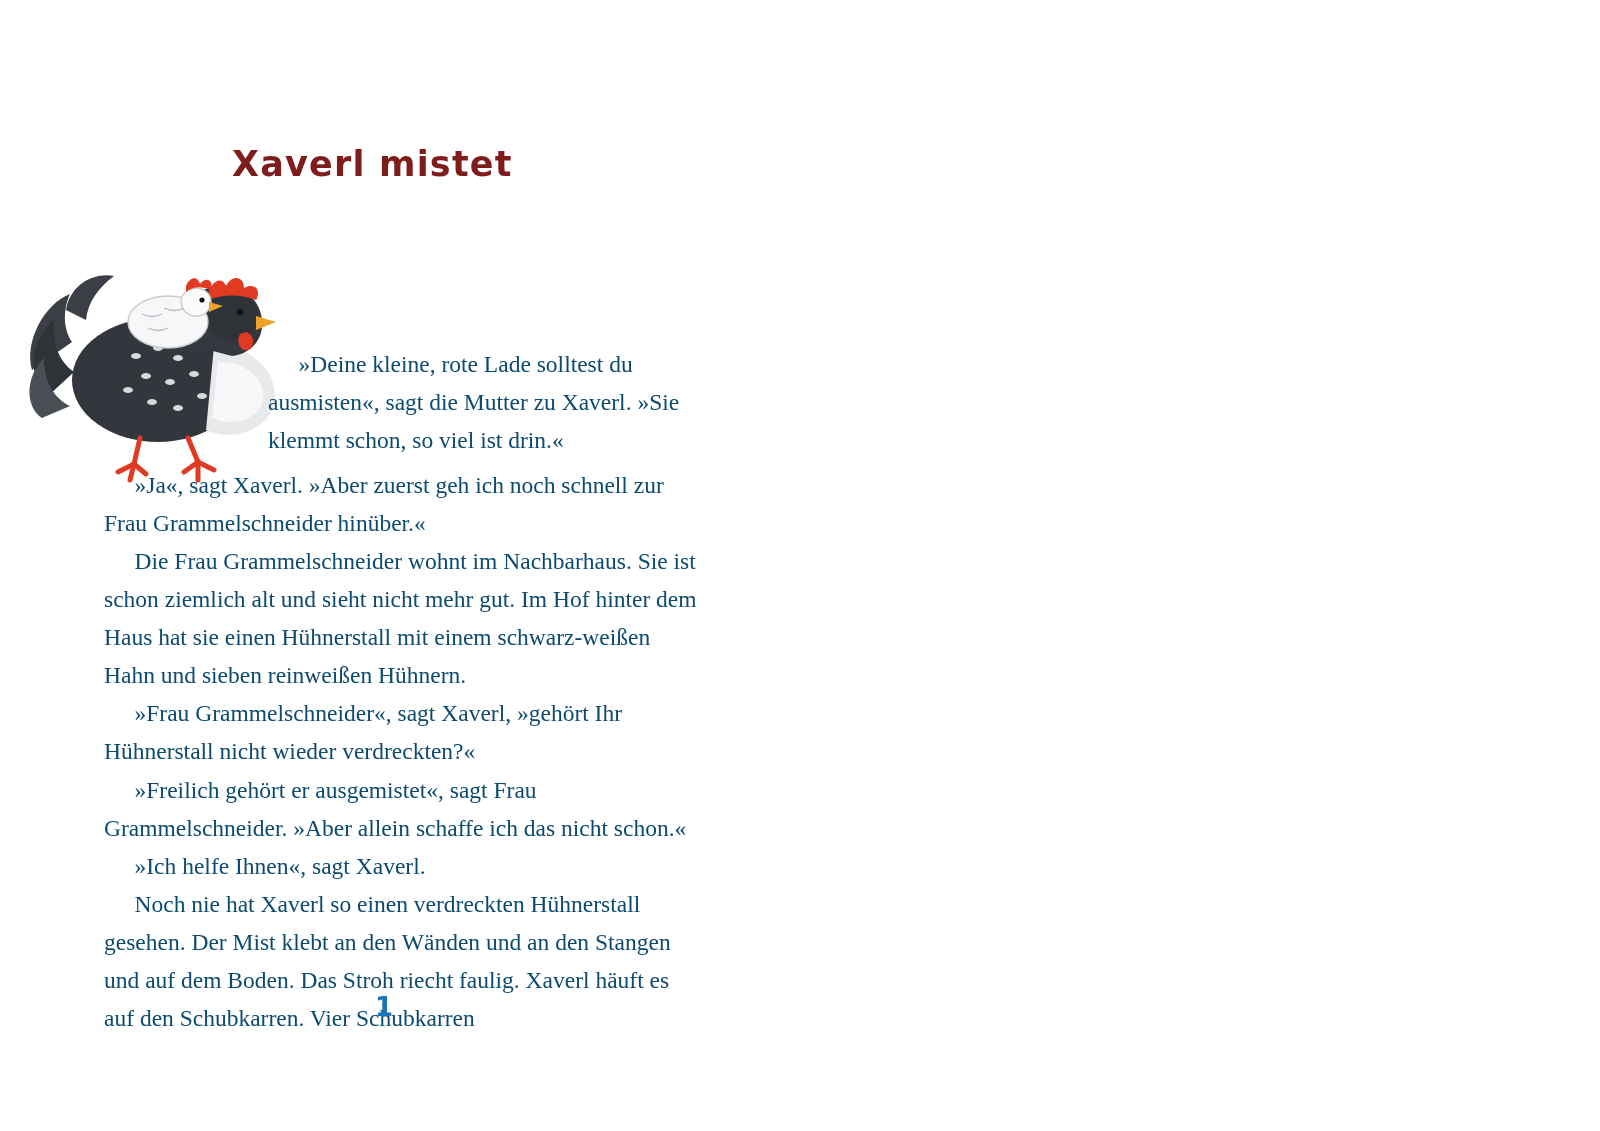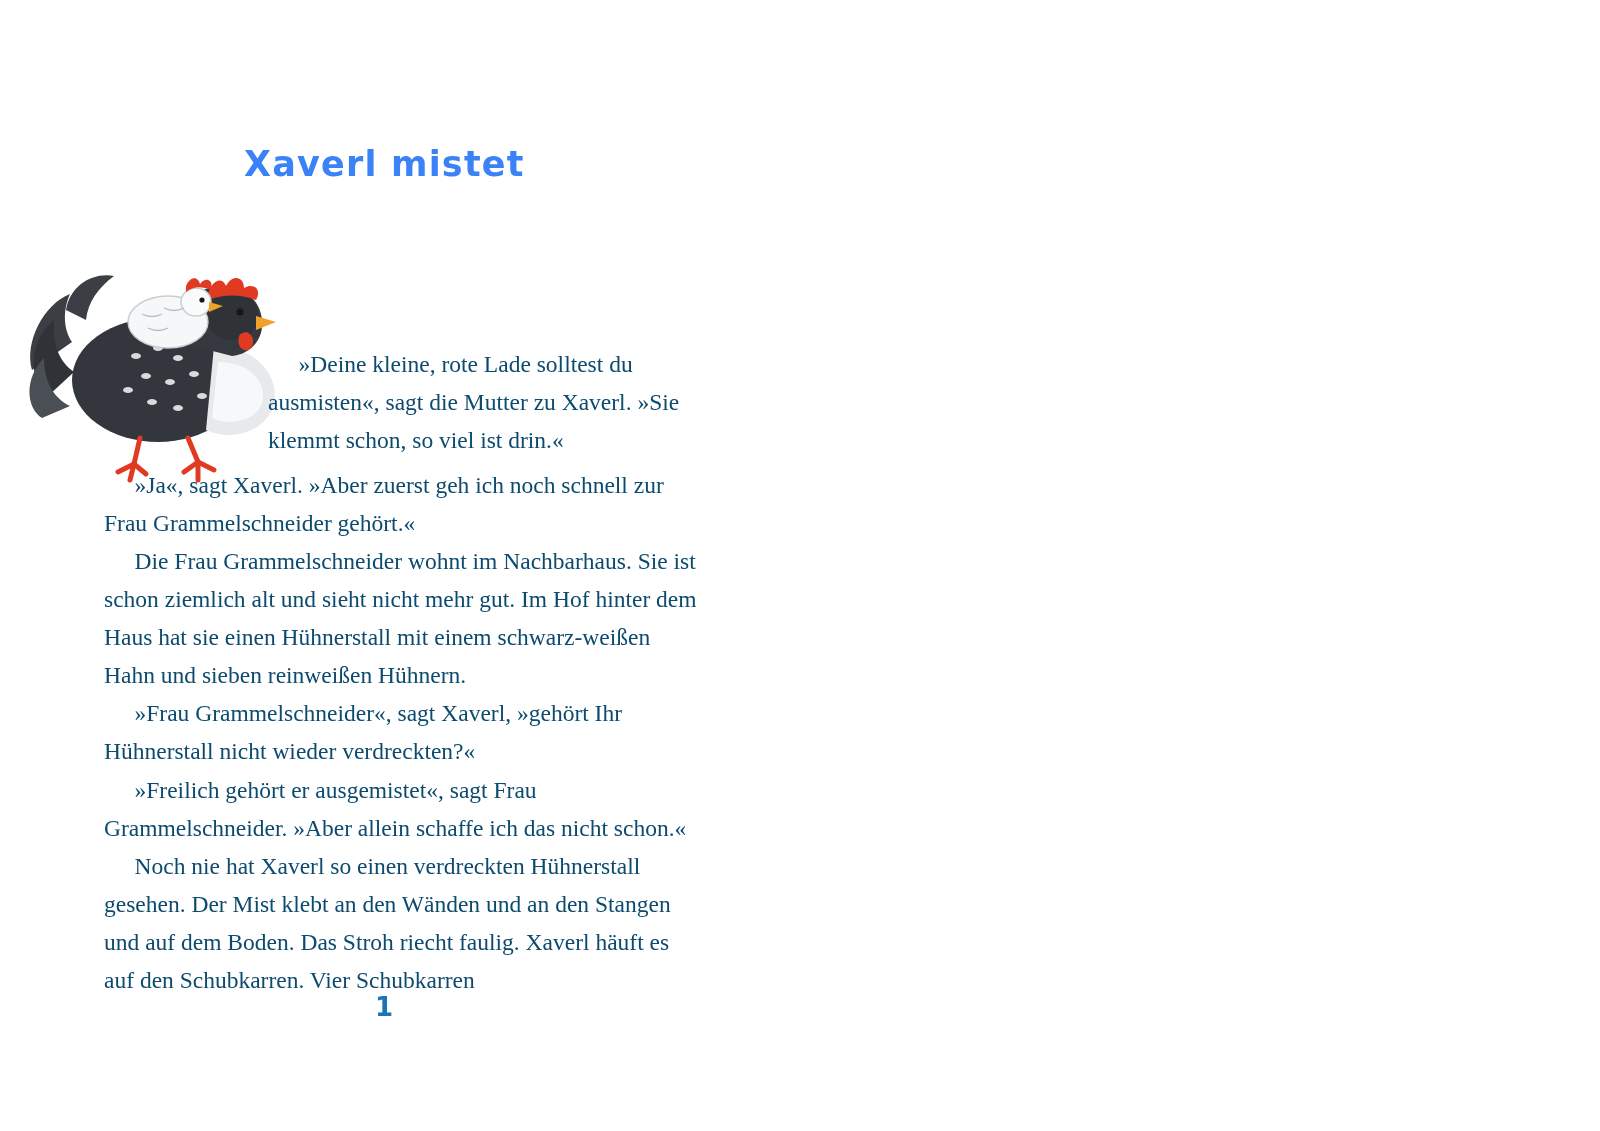--- a/index.html
+++ b/index.html
@@ -35,23 +35,22 @@
 
   .chapter-title {
     position: absolute;
     left: 232px;
     top: 138px;
     width: 520px;
     font-family: "DejaVu Sans", sans-serif;
     font-weight: bold;
     font-size: 35px;
     line-height: 1.5;
-    color: #3b82f6;
+    color: #7f1d1d;
     letter-spacing: 1.2px;
-    margin-left: 12px;
   }
   .chapter-title .line2 { display: block; padding-left: 12px; }
 
   .body-col {
     position: absolute;
     font-size: 23.5px;
     line-height: 1.62;
     text-align: left;
     color: #0c4a6e;
   }
@@ -155,24 +154,25 @@
             <path d="M180 212 L196 220"></path>
         </g>
       </svg>
     </div>
 
     <div class="body-col col-left-top">
       <p class="indent">»Deine kleine, rote Lade solltest du ausmisten«, sagt die Mutter zu Xaverl. »Sie klemmt schon, so viel ist drin.«</p>
     </div>
 
     <div class="body-col col-left-main">
-      <p class="indent">»Ja«, sagt Xaverl. »Aber zuerst geh ich noch schnell zur Frau Grammelschneider gehört.«</p>
+      <p class="indent">»Ja«, sagt Xaverl. »Aber zuerst geh ich noch schnell zur Frau Grammelschneider hinüber.«</p>
       <p class="indent">Die Frau Grammelschneider wohnt im Nachbarhaus. Sie ist schon ziemlich alt und sieht nicht mehr gut. Im Hof hinter dem Haus hat sie einen Hühnerstall mit einem schwarz-weißen Hahn und sieben reinweißen Hühnern.</p>
       <p class="indent">»Frau Grammelschneider«, sagt Xaverl, »gehört Ihr Hühnerstall nicht wieder verdreckten?«</p>
       <p class="indent">»Freilich gehört er ausgemistet«, sagt Frau Grammelschneider. »Aber allein schaffe ich das nicht schon.«</p>
+      <p class="indent">»Ich helfe Ihnen«, sagt Xaverl.</p>
       <p class="indent">Noch nie hat Xaverl so einen verdreckten Hühnerstall gesehen. Der Mist klebt an den Wänden und an den Stangen und auf dem Boden. Das Stroh riecht faulig. Xaverl häuft es auf den Schubkarren. Vier Schubkarren</p>
     </div>
 
     <div class="page-number">1</div>
   </div>
 
   <div class="page-right">
 
     
     

